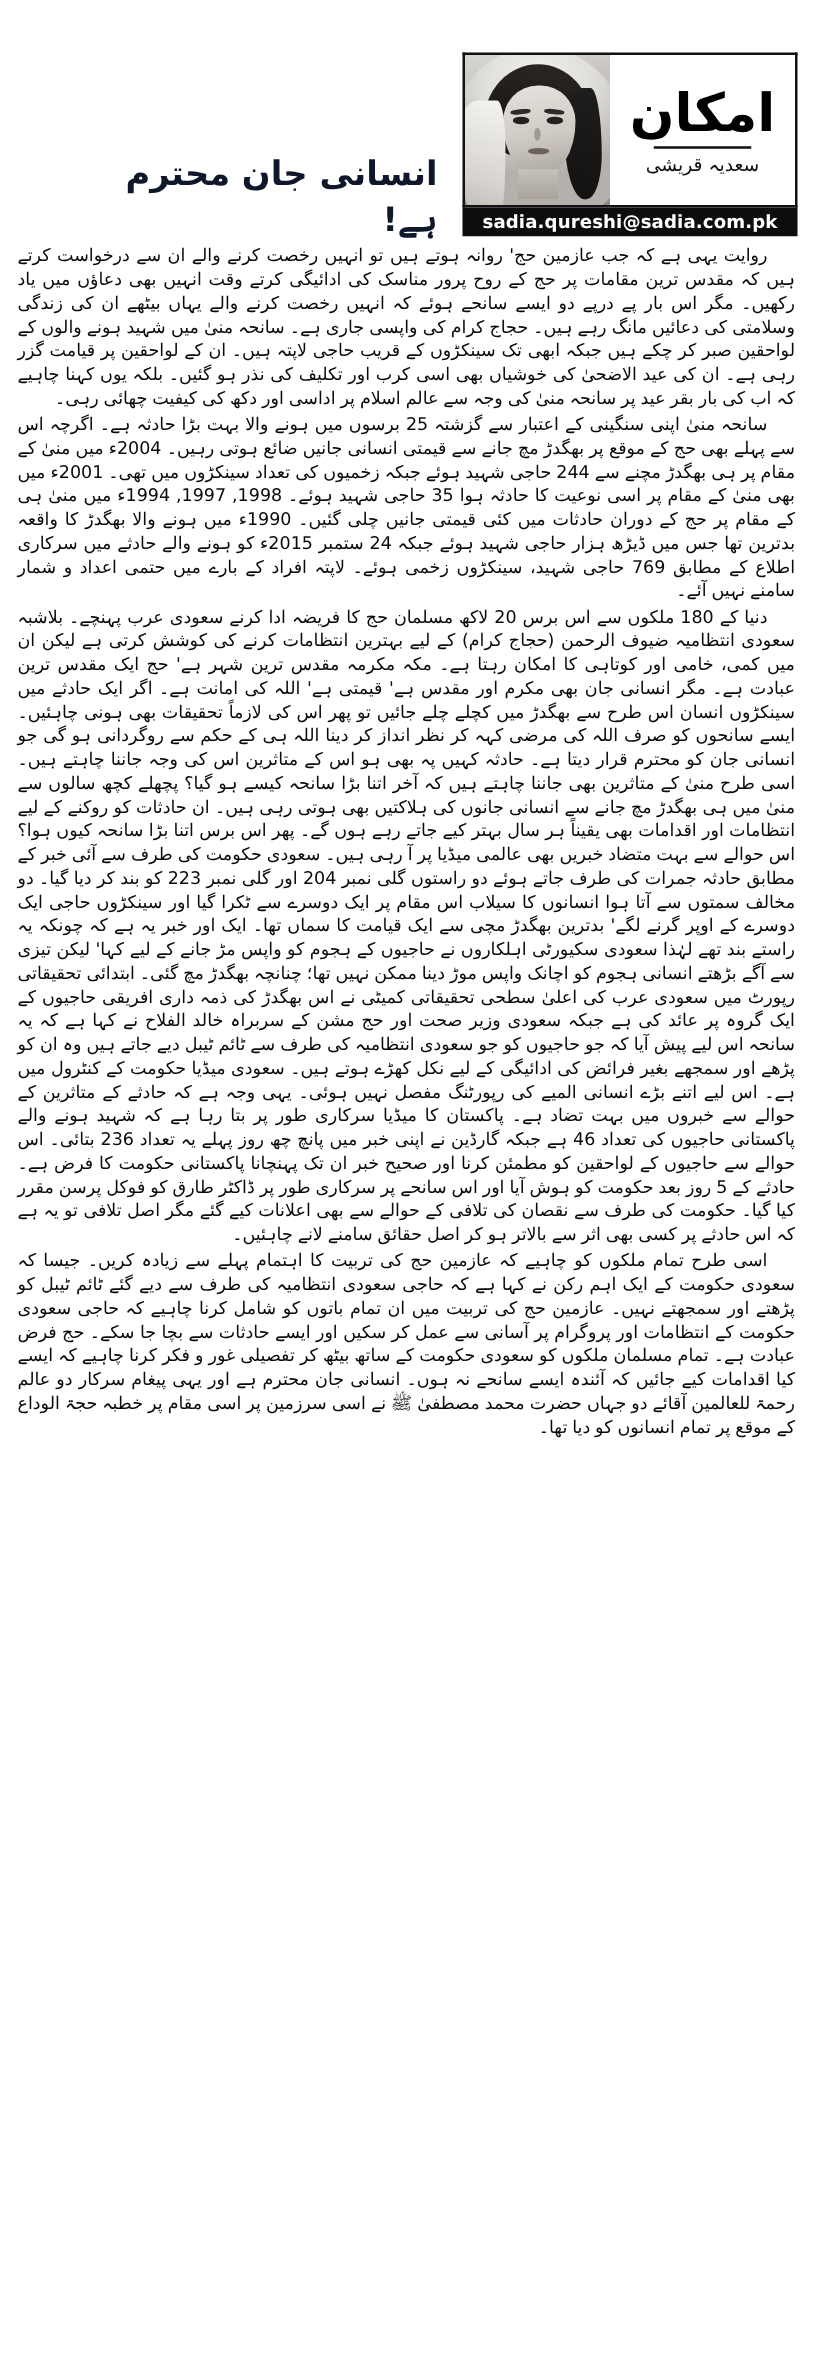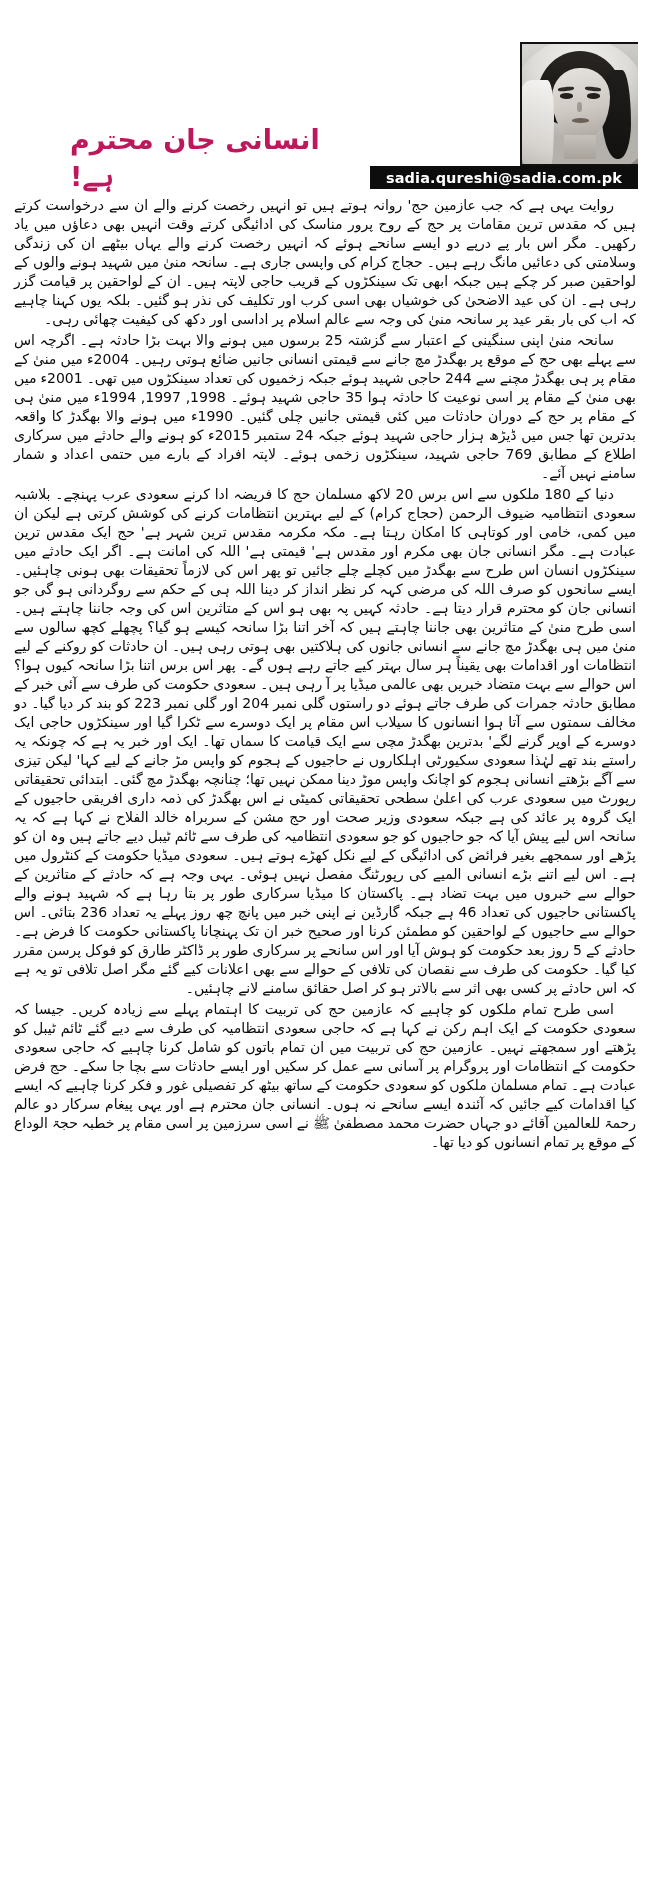--- a/index.html
+++ b/index.html
@@ -163,25 +163,25 @@
     font-weight: bold;
     letter-spacing: .1px;
     direction: ltr;
   }
 
   .headline {
     position: absolute;
     top: 104px;
     right: 300px;
     width: 280px;
-    text-align: left;
+    text-align: right;
     font-size: 27px;
     line-height: 1.35;
     font-weight: bold;
-    color: #be185d;
+    color: #0f172a;
     font-family: "DejaVu Sans", sans-serif;
     direction: rtl;
   }
 
   
   .article {
     position: absolute;
     top: 196px;
     right: 14px;
     left: 14px;
@@ -209,20 +209,25 @@
 <body>
 
 <div class="page">
 
   <div class="masthead">
 
     <h1 class="headline">انسانی جان محترم ہے!</h1>
 
     <div class="brand-block">
 
+      <div class="brand-frame">
+        <div class="brand-name">امکان</div>
+        <div class="brand-rule"></div>
+        <div class="brand-author">سعدیہ قریشی</div>
+      </div>
 
       <div class="portrait-frame">
         <div class="p-scarf"></div>
         <div class="p-hair"></div>
         <div class="p-hair-r"></div>
         <div class="p-face"></div>
         <div class="p-brow l"></div>
         <div class="p-brow r"></div>
         <div class="p-eye l"></div>
         <div class="p-eye r"></div>

